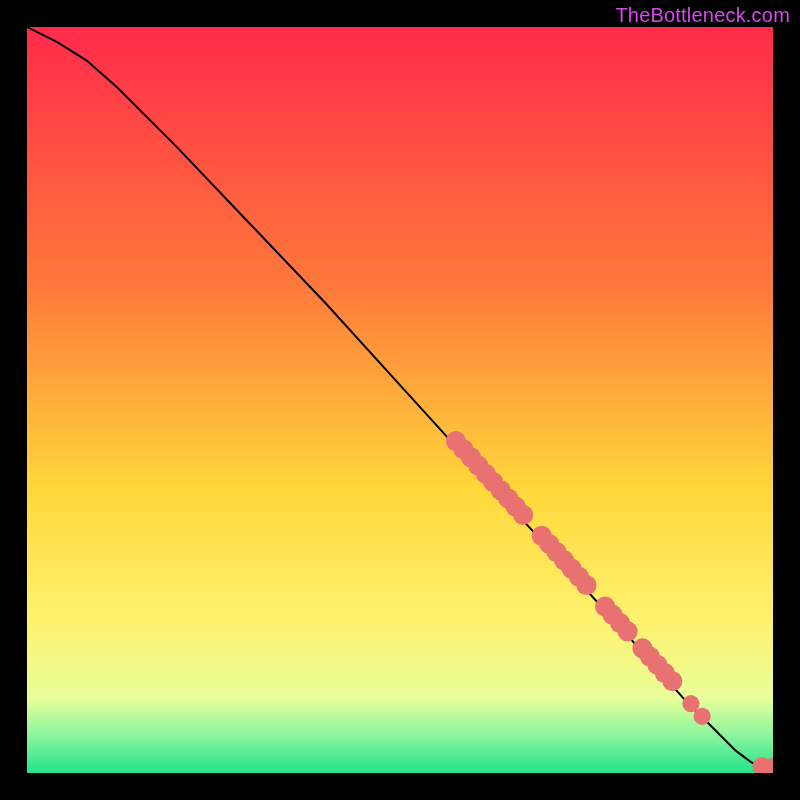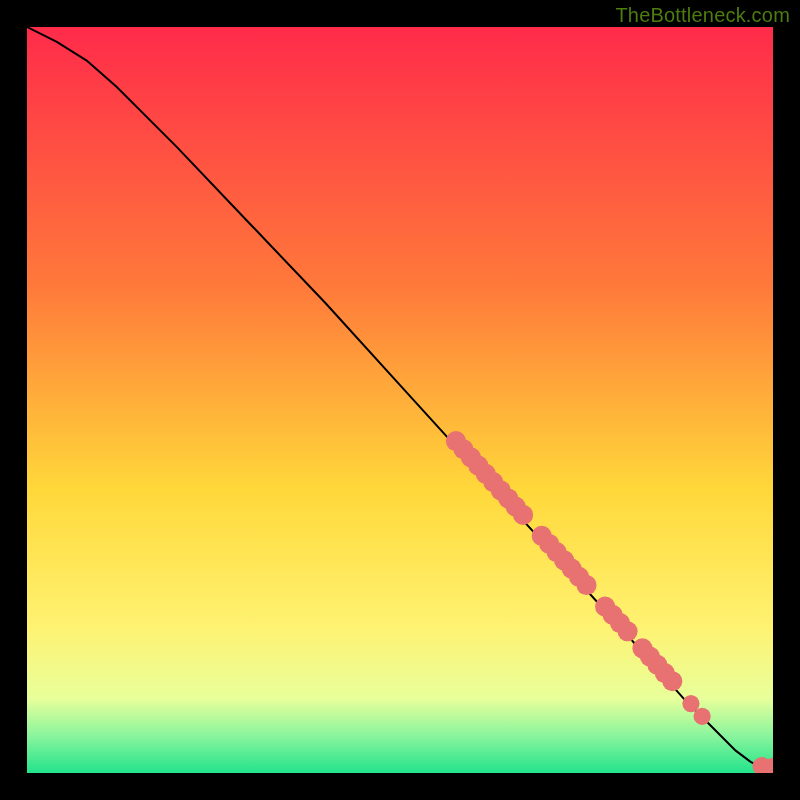--- a/index.html
+++ b/index.html
@@ -15,21 +15,21 @@
     width: 800px;
     height: 800px;
     background: #000;
   }
   .attribution {
     position: absolute;
     top: 4px;
     right: 10px;
     font-family: Arial, Helvetica, sans-serif;
     font-size: 20px;
-    color: #4d7c0f;
+    color: #d946ef;
     letter-spacing: 0.2px;
     z-index: 30;
   }
   .plot {
     position: absolute;
     left: 27px;
     top: 27px;
     width: 746px;
     height: 746px;
     overflow: hidden;

